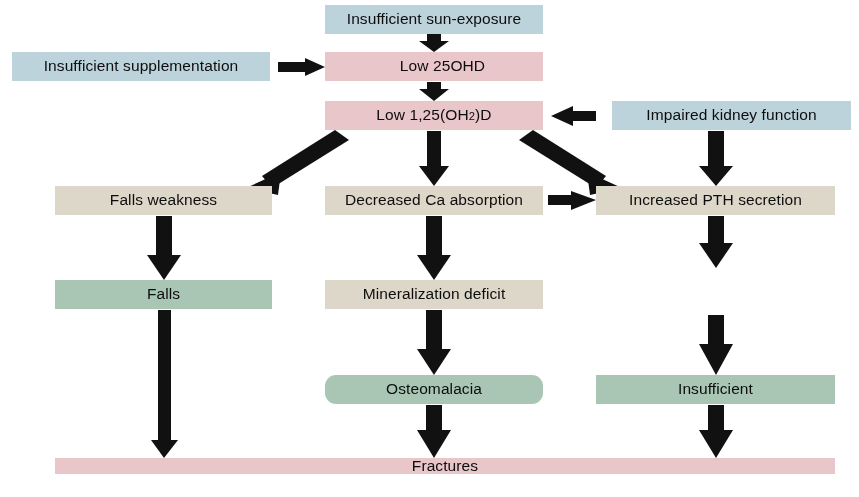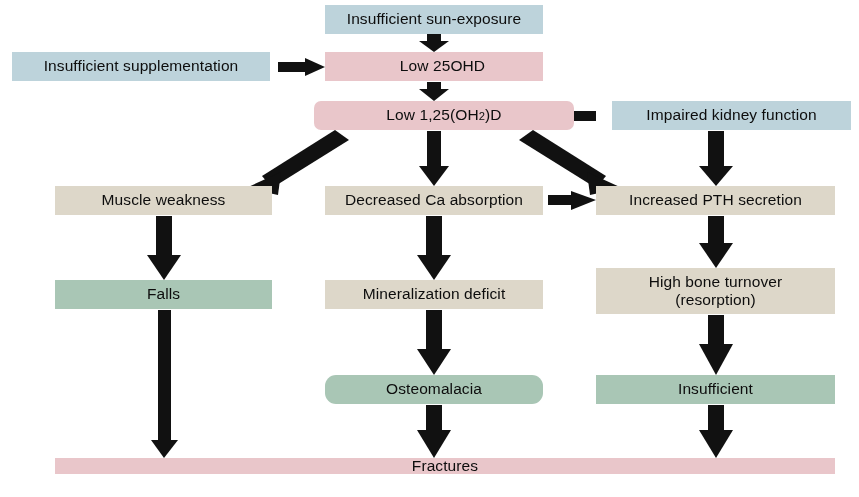--- a/index.html
+++ b/index.html
@@ -140,26 +140,24 @@
 
     <g fill="#111111">
       <rect x="708" y="405" width="16" height="27"></rect>
       <polygon points="699,430 733,430 716,458"></polygon>
     </g>
   </svg>
 
   <div class="node blue" style="left: 325px; top: 5px; width: 218px; height: 29px;">Insufficient sun-exposure</div>
   <div class="node blue" style="left: 12px; top: 52px; width: 258px; height: 29px;">Insufficient supplementation</div>
   <div class="node pink" style="left: 325px; top: 52px; width: 218px; height: 29px; padding-left: 17px;">Low 25OHD</div>
-  <div class="node pink" style="left: 314px; top: 101px; width: 260px; height: 29px; border-radius: 7px;">Low 1,25(OH<sub>2</sub>)D</div>
+  <div class="node pink" style="left: 325px; top: 101px; width: 218px; height: 29px;">Low 1,25(OH<sub>2</sub>)D</div>
   <div class="node blue" style="left: 612px; top: 101px; width: 239px; height: 29px;">Impaired kidney function</div>
-  <div class="node tan" style="left: 55px; top: 186px; width: 217px; height: 29px;">Muscle weakness</div>
+  <div class="node tan" style="left: 55px; top: 186px; width: 217px; height: 29px;">Falls weakness</div>
   <div class="node tan" style="left: 325px; top: 186px; width: 218px; height: 29px;">Decreased Ca absorption</div>
   <div class="node green" style="left: 55px; top: 280px; width: 217px; height: 29px;">Falls</div>
   <div class="node tan" style="left: 596px; top: 186px; width: 239px; height: 29px;">Increased PTH secretion</div>
   <div class="node tan" style="left: 325px; top: 280px; width: 218px; height: 29px;">Mineralization deficit</div>
-  <div class="node tan" style="left: 596px; top: 268px; width: 239px; height: 46px;">High bone turnover
-(resorption)</div>
   <div class="node green" style="left: 325px; top: 375px; width: 218px; height: 29px; border-radius: 11px;">Osteomalacia</div>
   <div class="node green" style="left: 596px; top: 375px; width: 239px; height: 29px;">Insufficient</div>
   <div class="node pink" style="left: 55px; top: 458px; width: 780px; height: 16px;">Fractures</div>
 
 </div>
 
 </body></html>

